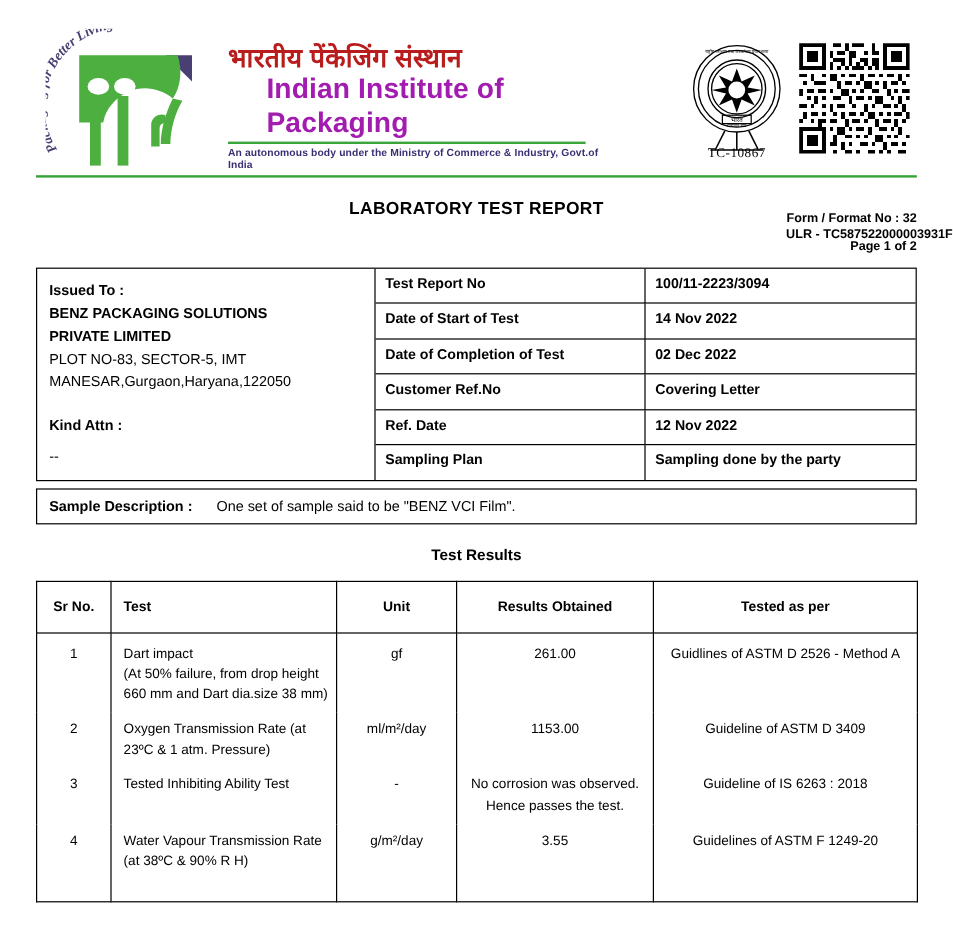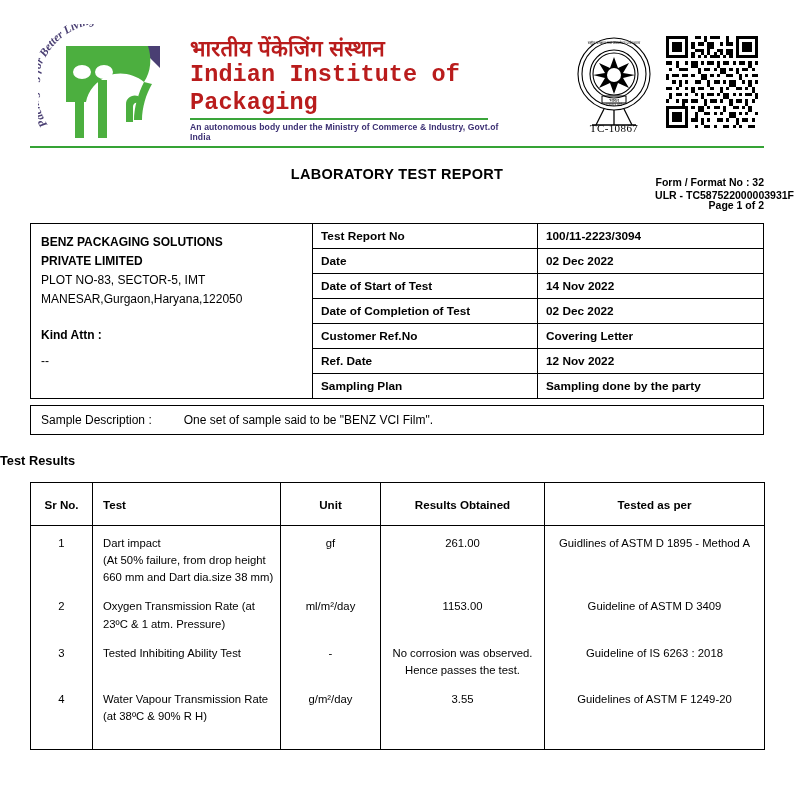--- a/index.html
+++ b/index.html
@@ -56,26 +56,27 @@
   }
   .title-hi {
     font-family: "Liberation Sans", sans-serif;
     font-size: 22px;
     font-weight: bold;
     color: #b91c1c;
     line-height: 1.15;
     letter-spacing: .2px;
   }
   .title-en {
-    font-family: Liberation Mono, monospace;
+    font-family: Liberation Sans, sans-serif;
     font-size: 23.5px;
     font-weight: bold;
-    color: #b91c1c;
+    color: #a21caf;
     line-height: 1.18;
     letter-spacing: .1px;
+    margin-left: 32px;
   }
   .title-underline {
     width: 298px;
     height: 2px;
     background: #3aa53a;
     margin-top: 1px;
   }
   .title-sub {
     font-size: 8.6px;
     font-weight: bold;
@@ -190,29 +191,29 @@
   }
 
   
   .sample-row {
     margin: 6px 30px 0 30px;
     border: 1.4px solid #000;
     padding: 7px 10px;
     font-size: 12px;
   }
   .sample-row .lab {
-    font-weight: normal;
+    font-weight: bold;
     display: inline-block;
-    margin-right: 32px;
+    margin-right: 20px;
   }
   .sample-row .val { font-weight: normal; }
 
   
   .tr-heading {
-    text-align: left;
+    text-align: center;
     font-size: 12.8px;
     font-weight: bold;
     margin-top: 18px;
   }
   .results {
     margin: 14px 30px 0 30px;
     border-collapse: collapse;
     width: calc(100% - 60px);
     table-layout: fixed;
     font-size: 11.3px;
@@ -489,37 +490,34 @@
 
   <div class="green-rule"></div>
 
   <div class="report-title">LABORATORY TEST REPORT</div>
   <div class="ulr">ULR - TC587522000003931F</div>
   <div class="form-no">Form / Format No : 32</div>
   <div class="page-no">Page 1 of 2</div>
 
   <div class="info-wrap">
     <div class="issued-box">
+      <div class="issued-label">Issued To :</div>
       <div class="issued-company">BENZ PACKAGING SOLUTIONS</div>
       <div class="issued-company">PRIVATE LIMITED</div>
       <div class="issued-addr">PLOT NO-83, SECTOR-5, IMT</div>
       <div class="issued-addr">MANESAR,Gurgaon,Haryana,122050</div>
       <div class="kind-attn">Kind Attn :</div>
       <div class="kind-attn-val">--</div>
     </div>
 
     <table class="info-table">
       <tbody id="info-body">
           <tr>
             <td class="k">Test Report No</td>
             <td>100/11-2223/3094</td>
-          </tr>
-          <tr>
-            <td class="k">Date</td>
-            <td>02 Dec 2022</td>
           </tr>
           <tr>
             <td class="k">Date of Start of Test</td>
             <td>14 Nov 2022</td>
           </tr>
           <tr>
             <td class="k">Date of Completion of Test</td>
             <td>02 Dec 2022</td>
           </tr>
           <tr>
@@ -561,21 +559,21 @@
         <th class="h-std">Tested as per</th>
       </tr>
     </thead>
     <tbody id="results-body">
         <tr class="first">
           <td class="sr">1</td>
           <td class="test" style="white-space: pre-line;">Dart impact
 (At 50% failure, from drop height 660 mm and Dart dia.size 38 mm)</td>
           <td class="unit">gf</td>
           <td class="res">261.00</td>
-          <td class="std">Guidlines of ASTM D 1895 - Method A</td>
+          <td class="std">Guidlines of ASTM D 2526 - Method A</td>
         </tr>
         <tr>
           <td class="sr">2</td>
           <td class="test" style="white-space: pre-line;">Oxygen Transmission Rate (at 23ºC &amp; 1 atm. Pressure)</td>
           <td class="unit">ml/m²/day</td>
           <td class="res">1153.00</td>
           <td class="std">Guideline of ASTM D 3409</td>
         </tr>
         <tr>
           <td class="sr">3</td>

